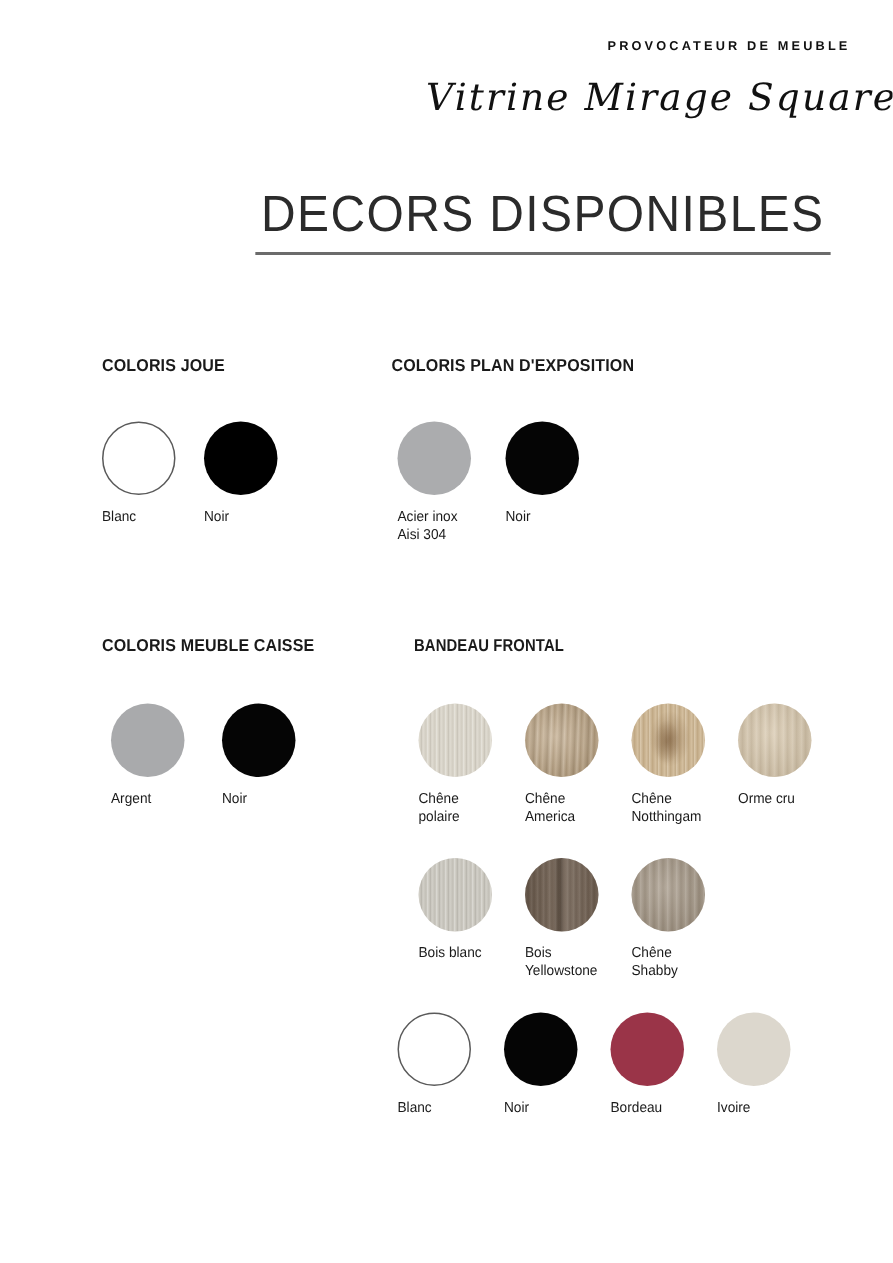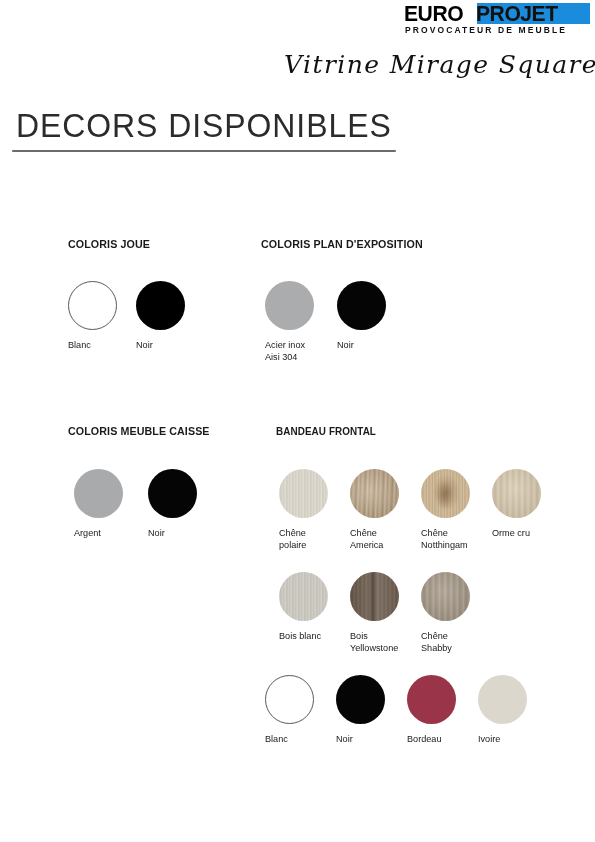--- a/index.html
+++ b/index.html
@@ -82,24 +82,24 @@
     font-size: 25px;
     letter-spacing: 1.4px;
     color: #111111;
     white-space: nowrap;
     padding-left: 20px;
   }
 
   
   .main-title-wrap {
     position: absolute;
-    top: 106px;
+    top: 124px;
     left: 0;
     width: 566px;
-    text-align: left;
+    text-align: right;
   }
   .main-title {
     display: inline-block;
     font-family: "Liberation Sans", sans-serif;
     font-size: 34px;
     font-weight: 300;
     letter-spacing: 1px;
     color: #2b2b2b;
     padding: 0 4px 5px 4px;
     border-bottom: 2px solid #6b6b6b;
@@ -215,25 +215,20 @@
         rgba(255,255,255,0.18) 0px,
         rgba(0,0,0,0.05) 3px,
         rgba(255,255,255,0.12) 6px),
       radial-gradient(ellipse at 45% 40%, rgba(255,255,255,0.18), rgba(0,0,0,0.08) 80%);
   }
 </style>
 </head>
 <body>
 
 <div class="logo-block">
-  <div class="logo-row1">
-    <div class="logo-blue-bg"></div>
-    <span class="logo-euro">EURO</span>
-    <span class="logo-projet">PROJET</span>
-  </div>
   <div class="logo-tagline">PROVOCATEUR DE MEUBLE</div>
 </div>
 
 <div class="script-title">Vitrine Mirage Square</div>
 
 <div class="main-title-wrap">
   <span class="main-title">DECORS DISPONIBLES</span>
 </div>
 
 <div class="section-header sh-joue">COLORIS JOUE</div>

